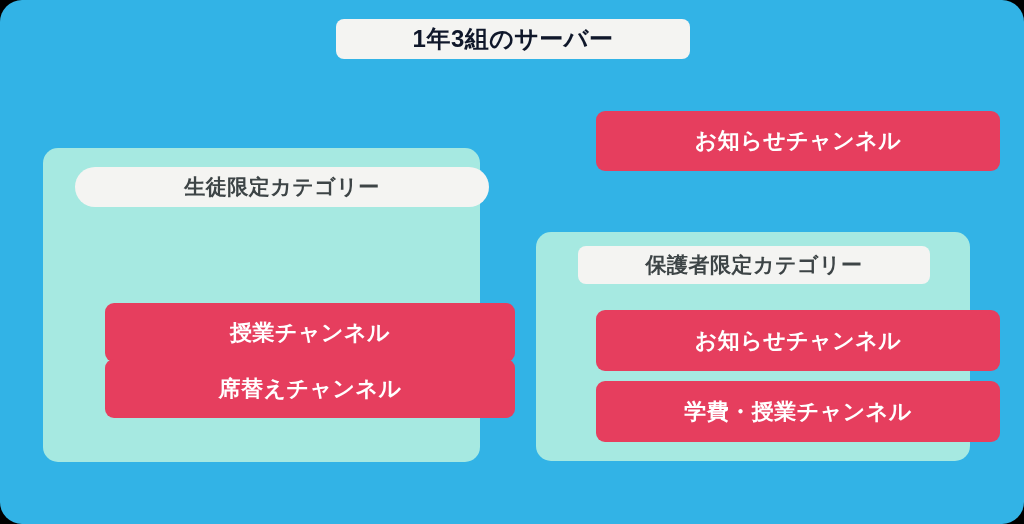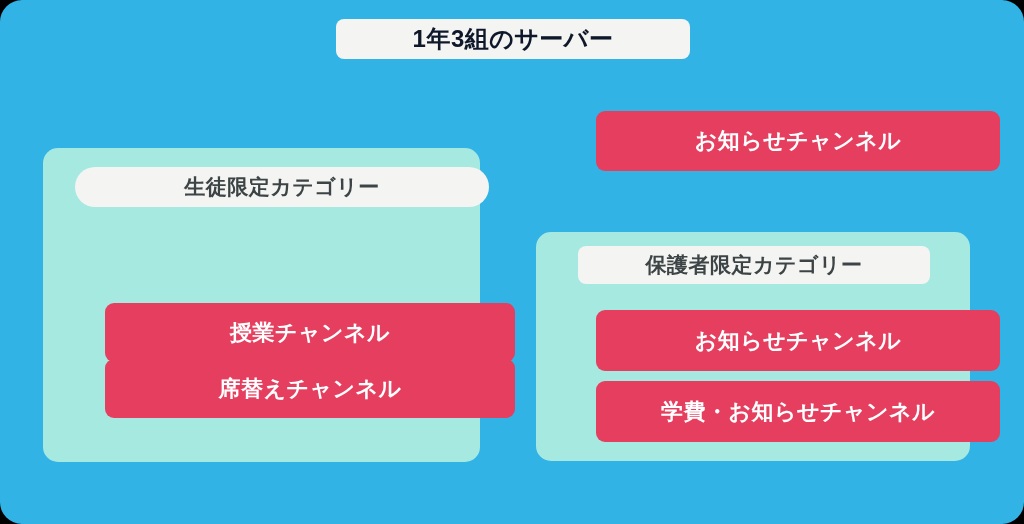--- a/index.html
+++ b/index.html
@@ -127,15 +127,15 @@
   <div class="channel left-col" id="ch-shukudai">授業チャンネル</div>
 
   <div class="channel left-col" id="ch-sekigae">席替えチャンネル</div>
 
   <div class="category-panel" id="panel-guardians"></div>
 
   <div class="category-header" id="header-guardians">保護者限定カテゴリー</div>
 
   <div class="channel right-col" id="ch-oshirase-parent">お知らせチャンネル</div>
 
-  <div class="channel right-col" id="ch-gakuhi">学費・お知らせチャンネル</div>
+  <div class="channel right-col" id="ch-gakuhi">学費・授業チャンネル</div>
 
 </div>
 
 </body></html>

